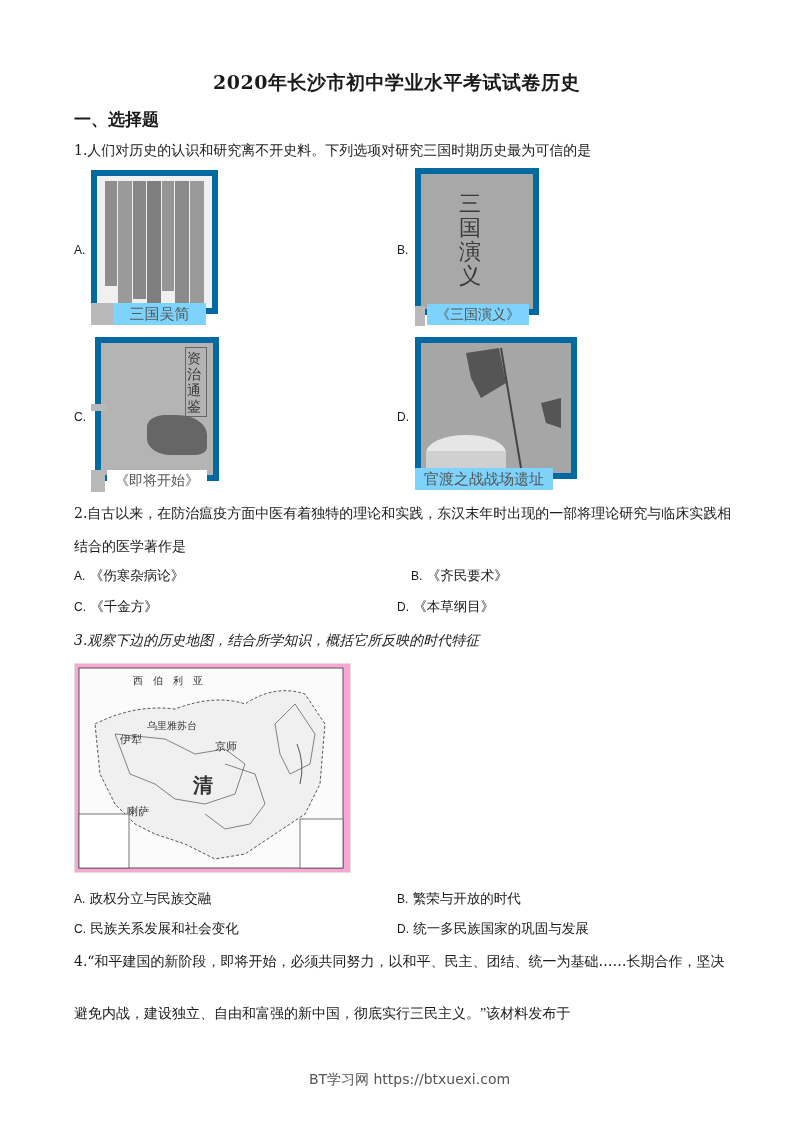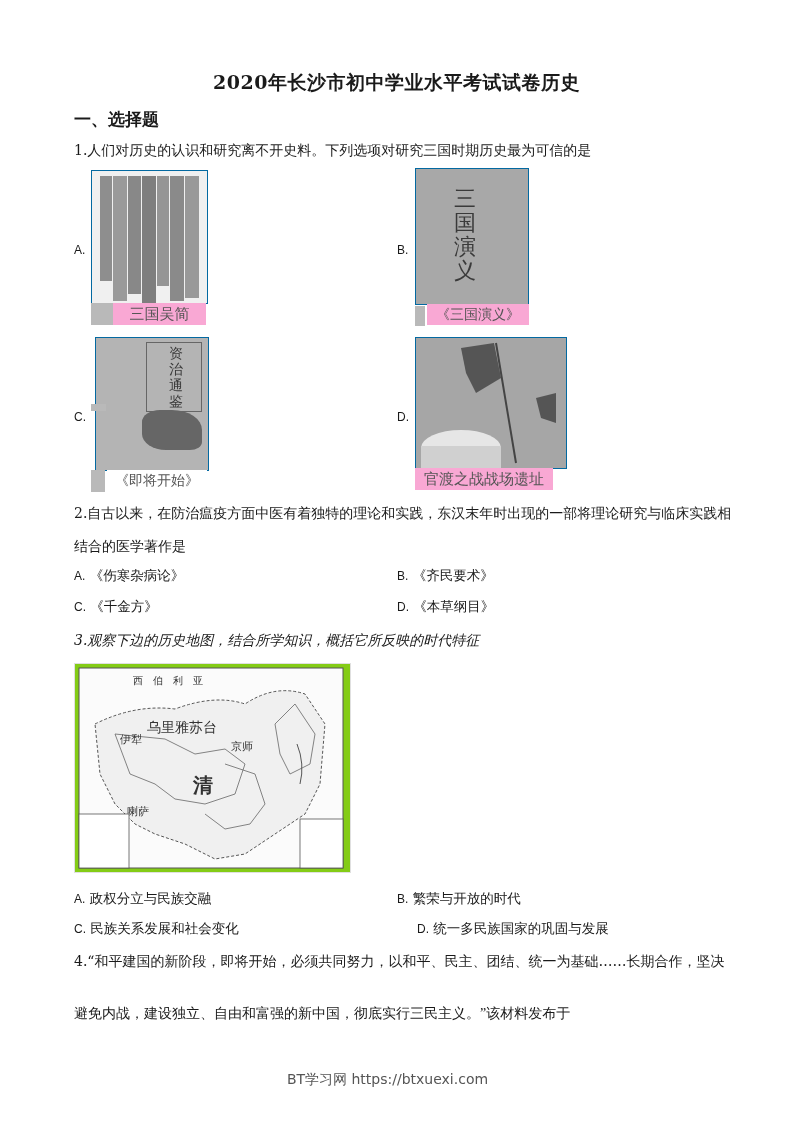--- a/index.html
+++ b/index.html
@@ -4,24 +4,24 @@
 <style>
   html, body { margin:0; padding:0; background:#ffffff; }
   body { width:793px; height:1122px; position:relative; overflow:hidden;
          font-family:"DejaVu Serif","Liberation Serif",serif; color:#1a1a1a; }
   .abs { position:absolute; }
   .title { left:0; width:793px; top:70px; text-align:center; font-size:19px; font-weight:bold; letter-spacing:0.5px; }
   .section { left:74px; top:108px; font-size:17px; font-weight:bold; }
   .q { left:74px; font-size:14px; line-height:20px; white-space:nowrap; }
   .opt { font-size:13.5px; white-space:nowrap; }
   .optlabel { font-family:"Liberation Sans",sans-serif; font-size:12px; }
-  .img { background:#bcbcbc; border:1px solid #0369a1; overflow:hidden; }
-  .caption { font-size:15px; color:#555; background:#f9a8d4; text-align:center; white-space:nowrap; }
+  .img { background:#bcbcbc; border:6px solid #0369a1; overflow:hidden; }
+  .caption { font-size:15px; color:#555; background:#7dd3fc; text-align:center; white-space:nowrap; }
   .gray-sq { background:#b9b9b9; }
-  .footer { left:12px; width:751px; top:1071px; text-align:center; font-family:"DejaVu Sans","Liberation Sans",sans-serif; font-size:14px; color:#555; }
+  .footer { left:0; width:751px; top:1071px; text-align:center; font-family:"DejaVu Sans","Liberation Sans",sans-serif; font-size:14px; color:#555;padding-left:34px; }
 </style>
 </head>
 <body>
 
 <div class="abs title">2020年长沙市初中学业水平考试试卷历史</div>
 <div class="abs section">一、选择题</div>
 
 <div class="abs q" style="top:140px;">
   <span>1.</span><span>人们对历史的认识和研究离不开史料。下列选项对研究三国时期历史最为可信的是</span>
 </div>
@@ -48,21 +48,21 @@
   <div class="img" style="position:absolute;left:0;top:0;width:112px;height:135px;background:#a8a8a8;">
     <div style="position:absolute;left:38px;top:18px;width:22px;font-size:22px;line-height:24px;color:#3a3a3a;font-family:'DejaVu Serif',serif;">三国演义</div>
   </div>
   <div class="abs gray-sq" style="left:0;top:138px;width:10px;height:20px;"></div>
   <div class="abs caption" style="left:12px;top:136px;width:102px;height:21px;line-height:20px;font-size:14px;">《三国演义》</div>
 </div>
 
 <div class="abs opt optlabel" style="left:74px;top:410px;">C.</div>
 <div class="abs" style="left:91px;top:337px;width:118px;height:155px;">
   <div class="img" style="position:absolute;left:4px;top:0;width:112px;height:132px;background:#b4b4b4;">
-    <div style="position:absolute;right:6px;top:4px;width:18px;border:1px solid #666;font-size:14px;line-height:16px;color:#3a3a3a;text-align:right;padding:2px 18px;">资治通鉴</div>
+    <div style="position:absolute;right:6px;top:4px;width:18px;border:1px solid #666;font-size:14px;line-height:16px;color:#3a3a3a;text-align:left;padding:2px 1px;">资治通鉴</div>
     <div style="position:absolute;left:46px;top:72px;width:60px;height:40px;background:#666;border-radius:30% 50% 20% 40%;"></div>
   </div>
   <div class="abs gray-sq" style="left:0;top:67px;width:15px;height:7px;"></div>
   <div class="abs gray-sq" style="left:0;top:133px;width:14px;height:22px;"></div>
   <div class="abs caption" style="left:16px;top:133px;width:100px;height:20px;line-height:20px;font-size:14px;background:#fff;">《即将开始》</div>
 </div>
 
 <div class="abs opt optlabel" style="left:397px;top:410px;">D.</div>
 <div class="abs" style="left:415px;top:337px;width:157px;height:155px;">
   <div class="img" style="position:absolute;left:0;top:0;width:150px;height:130px;background:#9c9c9c;">
@@ -79,63 +79,63 @@
 </div>
 
 <div class="abs q" style="top:503px;">
   <span>2.</span><span>自古以来，在防治瘟疫方面中医有着独特的理论和实践，东汉末年时出现的一部将理论研究与临床实践相</span>
 </div>
 <div class="abs q" style="top:536px;">结合的医学著作是</div>
 
 <div class="abs opt" style="left:74px;top:567px;">
   <span class="optlabel">A.</span>&nbsp;<span>《伤寒杂病论》</span>
 </div>
-<div class="abs opt" style="left:397px;top:567px;text-align:right;">
+<div class="abs opt" style="left:411px;top:567px;text-align:right;">
   <span class="optlabel">B.</span>&nbsp;<span>《齐民要术》</span>
 </div>
 <div class="abs opt" style="left:74px;top:598px;">
   <span class="optlabel">C.</span>&nbsp;<span>《千金方》</span>
 </div>
 <div class="abs opt" style="left:397px;top:598px;">
   <span class="optlabel">D.</span>&nbsp;<span>《本草纲目》</span>
 </div>
 
 <div class="abs q" style="top:630px;font-style:italic;">
   <span>3.</span><span>观察下边的历史地图，结合所学知识，概括它所反映的时代特征</span>
 </div>
 
-<div class="abs" style="left:74px;top:663px;width:275px;height:208px;background:#84cc16;border:1px solid #e0e0e0;">
+<div class="abs" style="left:74px;top:663px;width:275px;height:208px;background:#f9a8d4;border:1px solid #e0e0e0;">
   <svg width="275" height="208" viewBox="0 0 275 208" style="position:absolute;left:0;top:0;">
     <rect x="4" y="4" width="264" height="200" fill="#fbfbfb" stroke="#555" stroke-width="1"></rect>
     <path d="M20 60 Q60 40 100 45 Q140 30 170 40 Q200 20 230 30 L250 60 L245 120 L230 150 L200 170 L170 190 L140 195 L110 180 L80 170 L60 160 L40 140 L25 110 Z" fill="#f0f0f0" stroke="#555" stroke-width="1" stroke-dasharray="3,2"></path>
     <path d="M40 70 L90 75 L120 90 L150 85 L170 100 L160 130 L130 140 L100 135 L80 120 L55 110 Z" fill="none" stroke="#666" stroke-width="0.8"></path>
     <path d="M150 100 L180 110 L190 140 L175 160 L150 165 L130 150" fill="none" stroke="#666" stroke-width="0.8"></path>
     <path d="M200 60 L220 40 L240 70 L235 100 L215 110 L205 90 Z" fill="none" stroke="#666" stroke-width="0.8"></path>
     <path d="M222 80 Q230 100 225 120" fill="none" stroke="#555" stroke-width="1"></path>
     <rect x="4" y="150" width="50" height="54" fill="#fff" stroke="#555" stroke-width="0.8"></rect>
     <rect x="225" y="155" width="43" height="49" fill="#fff" stroke="#555" stroke-width="0.8"></rect>
   </svg>
   <span class="abs" style="left:58px;top:10px;font-size:10px;letter-spacing:10px;color:#333;">西伯利亚</span>
-  <span class="abs" style="left:72px;top:55px;font-size:14px;color:#333;">乌里雅苏台</span>
+  <span class="abs" style="left:72px;top:55px;font-size:10px;color:#333;">乌里雅苏台</span>
   <span class="abs" style="left:45px;top:68px;font-size:11px;color:#333;">伊犁</span>
-  <span class="abs" style="left:156px;top:75px;font-size:11px;color:#333;">京师</span>
+  <span class="abs" style="left:140px;top:75px;font-size:11px;color:#333;">京师</span>
   <span class="abs" style="left:118px;top:108px;font-size:20px;font-weight:bold;color:#333;">清</span>
   <span class="abs" style="left:52px;top:140px;font-size:11px;color:#333;">喇萨</span>
 </div>
 
 <div class="abs opt" style="left:74px;top:890px;">
   <span class="optlabel">A.</span>&nbsp;<span>政权分立与民族交融</span>
 </div>
 <div class="abs opt" style="left:397px;top:890px;">
   <span class="optlabel">B.</span>&nbsp;<span>繁荣与开放的时代</span>
 </div>
 <div class="abs opt" style="left:74px;top:920px;">
   <span class="optlabel">C.</span>&nbsp;<span>民族关系发展和社会变化</span>
 </div>
-<div class="abs opt" style="left:417px;top:920px;text-align:right;">
+<div class="abs opt" style="left:397px;top:920px;text-align:right;">
   <span class="optlabel">D.</span>&nbsp;<span>统一多民族国家的巩固与发展</span>
 </div>
 
 <div class="abs q" style="top:951px;">
   <span>4.</span><span>“和平建国的新阶段，即将开始，必须共同努力，以和平、民主、团结、统一为基础……长期合作，坚决</span>
 </div>
 <div class="abs q" style="top:1004px;font-family:Liberation Serif, serif;">避免内战，建设独立、自由和富强的新中国，彻底实行三民主义。”该材料发布于</div>
 
 <div class="abs footer">BT学习网 https://btxuexi.com</div>
 

